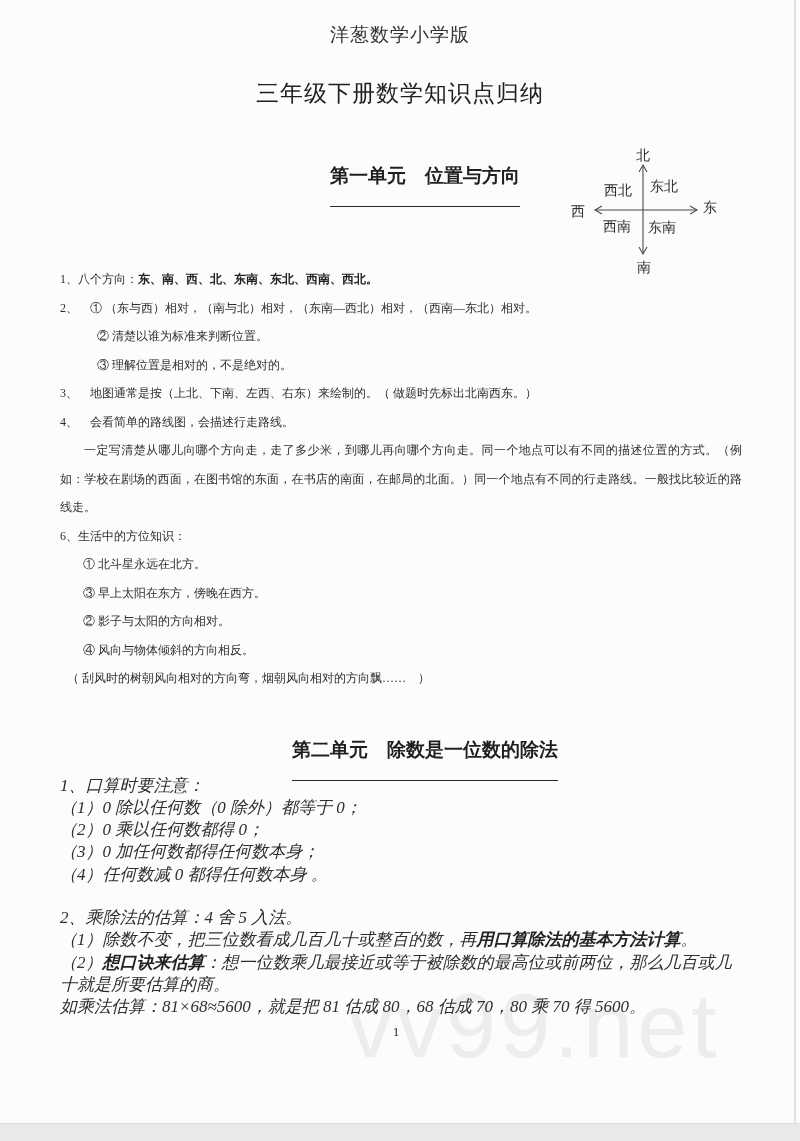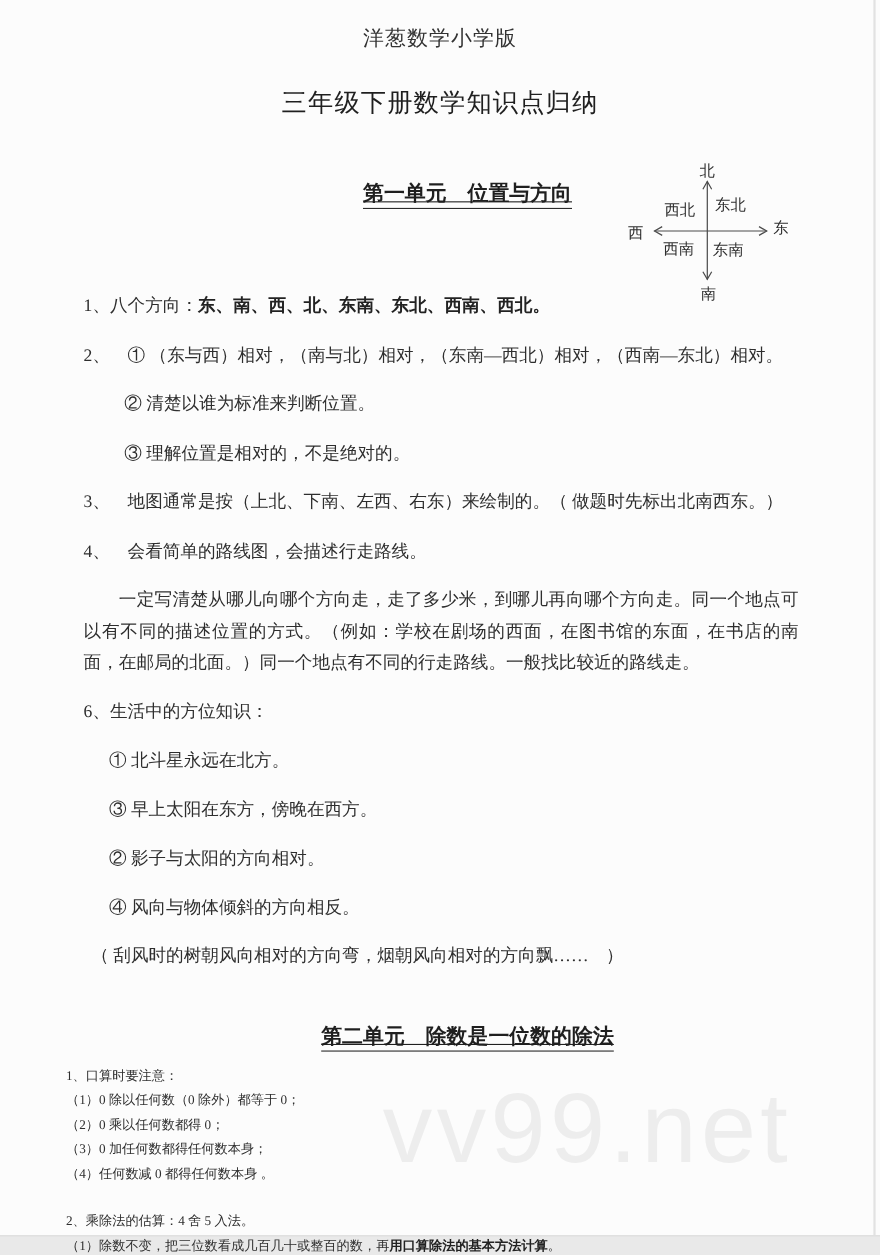--- a/index.html
+++ b/index.html
@@ -32,31 +32,31 @@
   }
   .doc-title{
     margin:30px 0 0;text-align:center;
     font-size:23px;font-weight:400;letter-spacing:1px;color:#1f1f1f;
   }
   .sec-head{
     margin-top:54px;text-align:center;padding-left:50px;
     font-size:19px;font-weight:700;color:#1f1f1f;
   }
   .sec-head .u{
-    border-bottom:1.5px solid #2a2a2a;padding-bottom:2px;text-decoration:underline;
+    border-bottom:1.5px solid #2a2a2a;padding-bottom:20px;
   }
   .sec-head2{margin-top:44px;}
   .compass{
     position:absolute;left:557px;top:136px;width:200px;height:150px;z-index:2;
   }
   .compass text{font-size:14px;fill:#2e2e2e;font-family:"Liberation Serif","DejaVu Serif",serif;}
   .body1{padding:0 58px 0 60px;margin-top:76px;}
-  .body1 p{margin:16px;font-size:16px;line-height:28.5px;}
+  .body1 p{margin:0;font-size:12px;line-height:28.5px;}
   .body2{padding:0 58px 0 60px;margin-top:12px;}
-  .body2 p{margin:0;font-size:12px;line-height:22.3px;}
+  .body2 p{margin:0;font-size:17px;line-height:22.3px;font-style:italic;}
   p.ind37{padding-left:37px;}
   p.ind23{padding-left:23px;}
   p.ind7{padding-left:7px;}
   p.fi{text-indent:2em;text-align:justify;}
   .gap-top{margin-top:21px !important;}
   b{font-weight:700;color:#222;}
   .page-number{
     margin-top:6px;text-align:center;padding-right:8px;
     font-size:13.5px;color:#333;
   }

